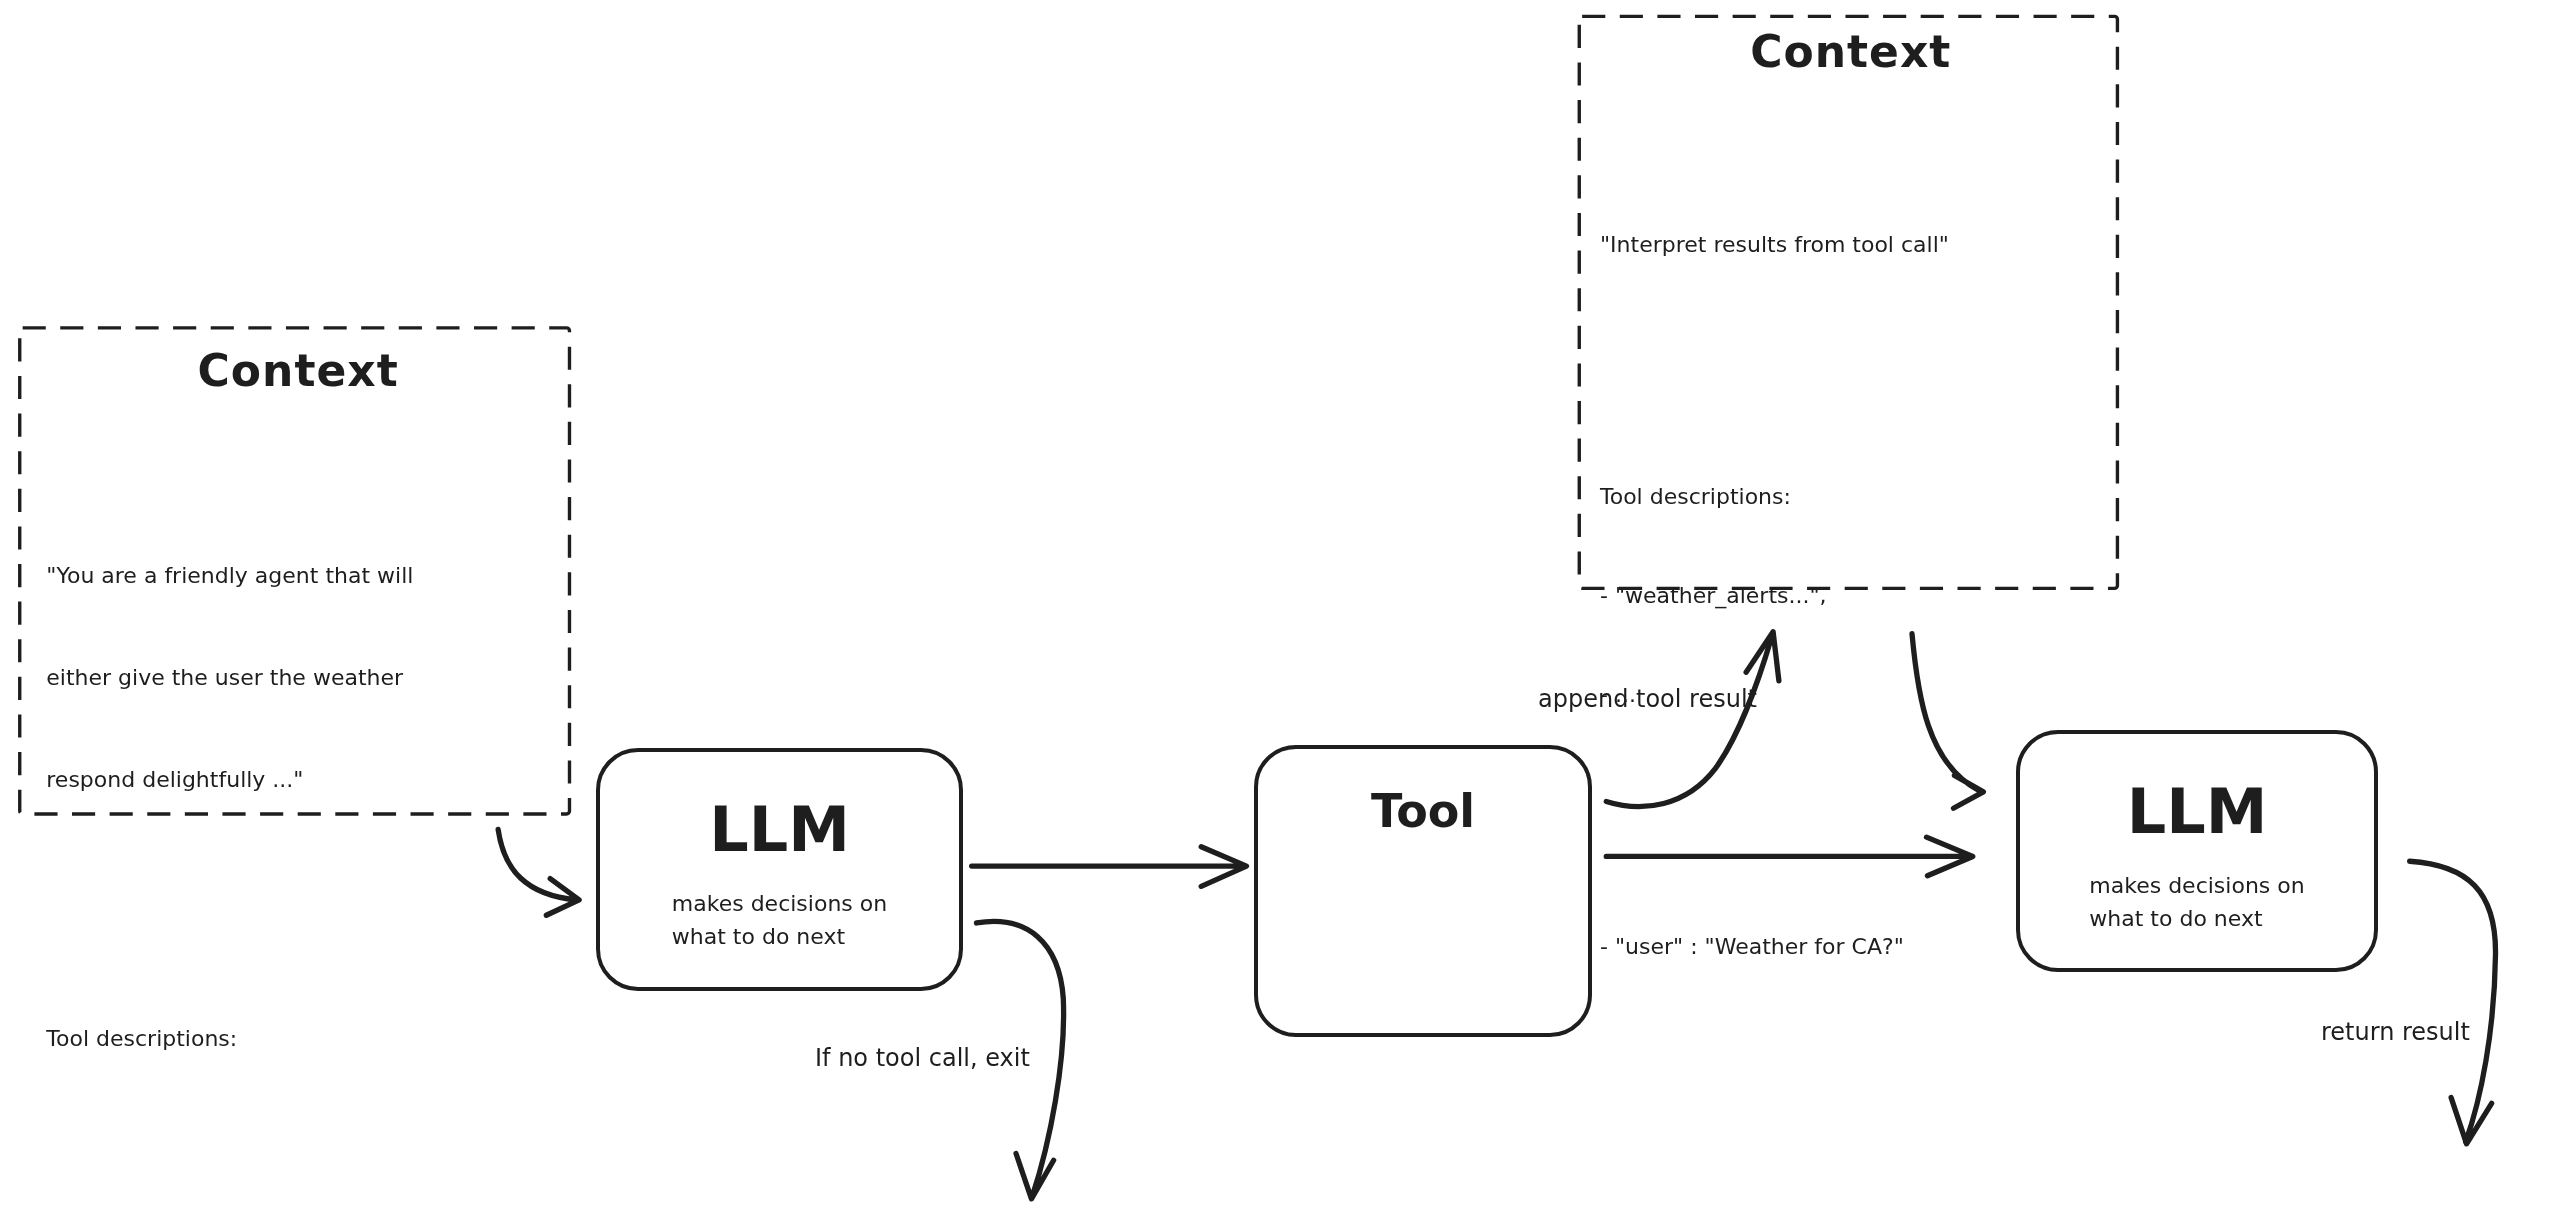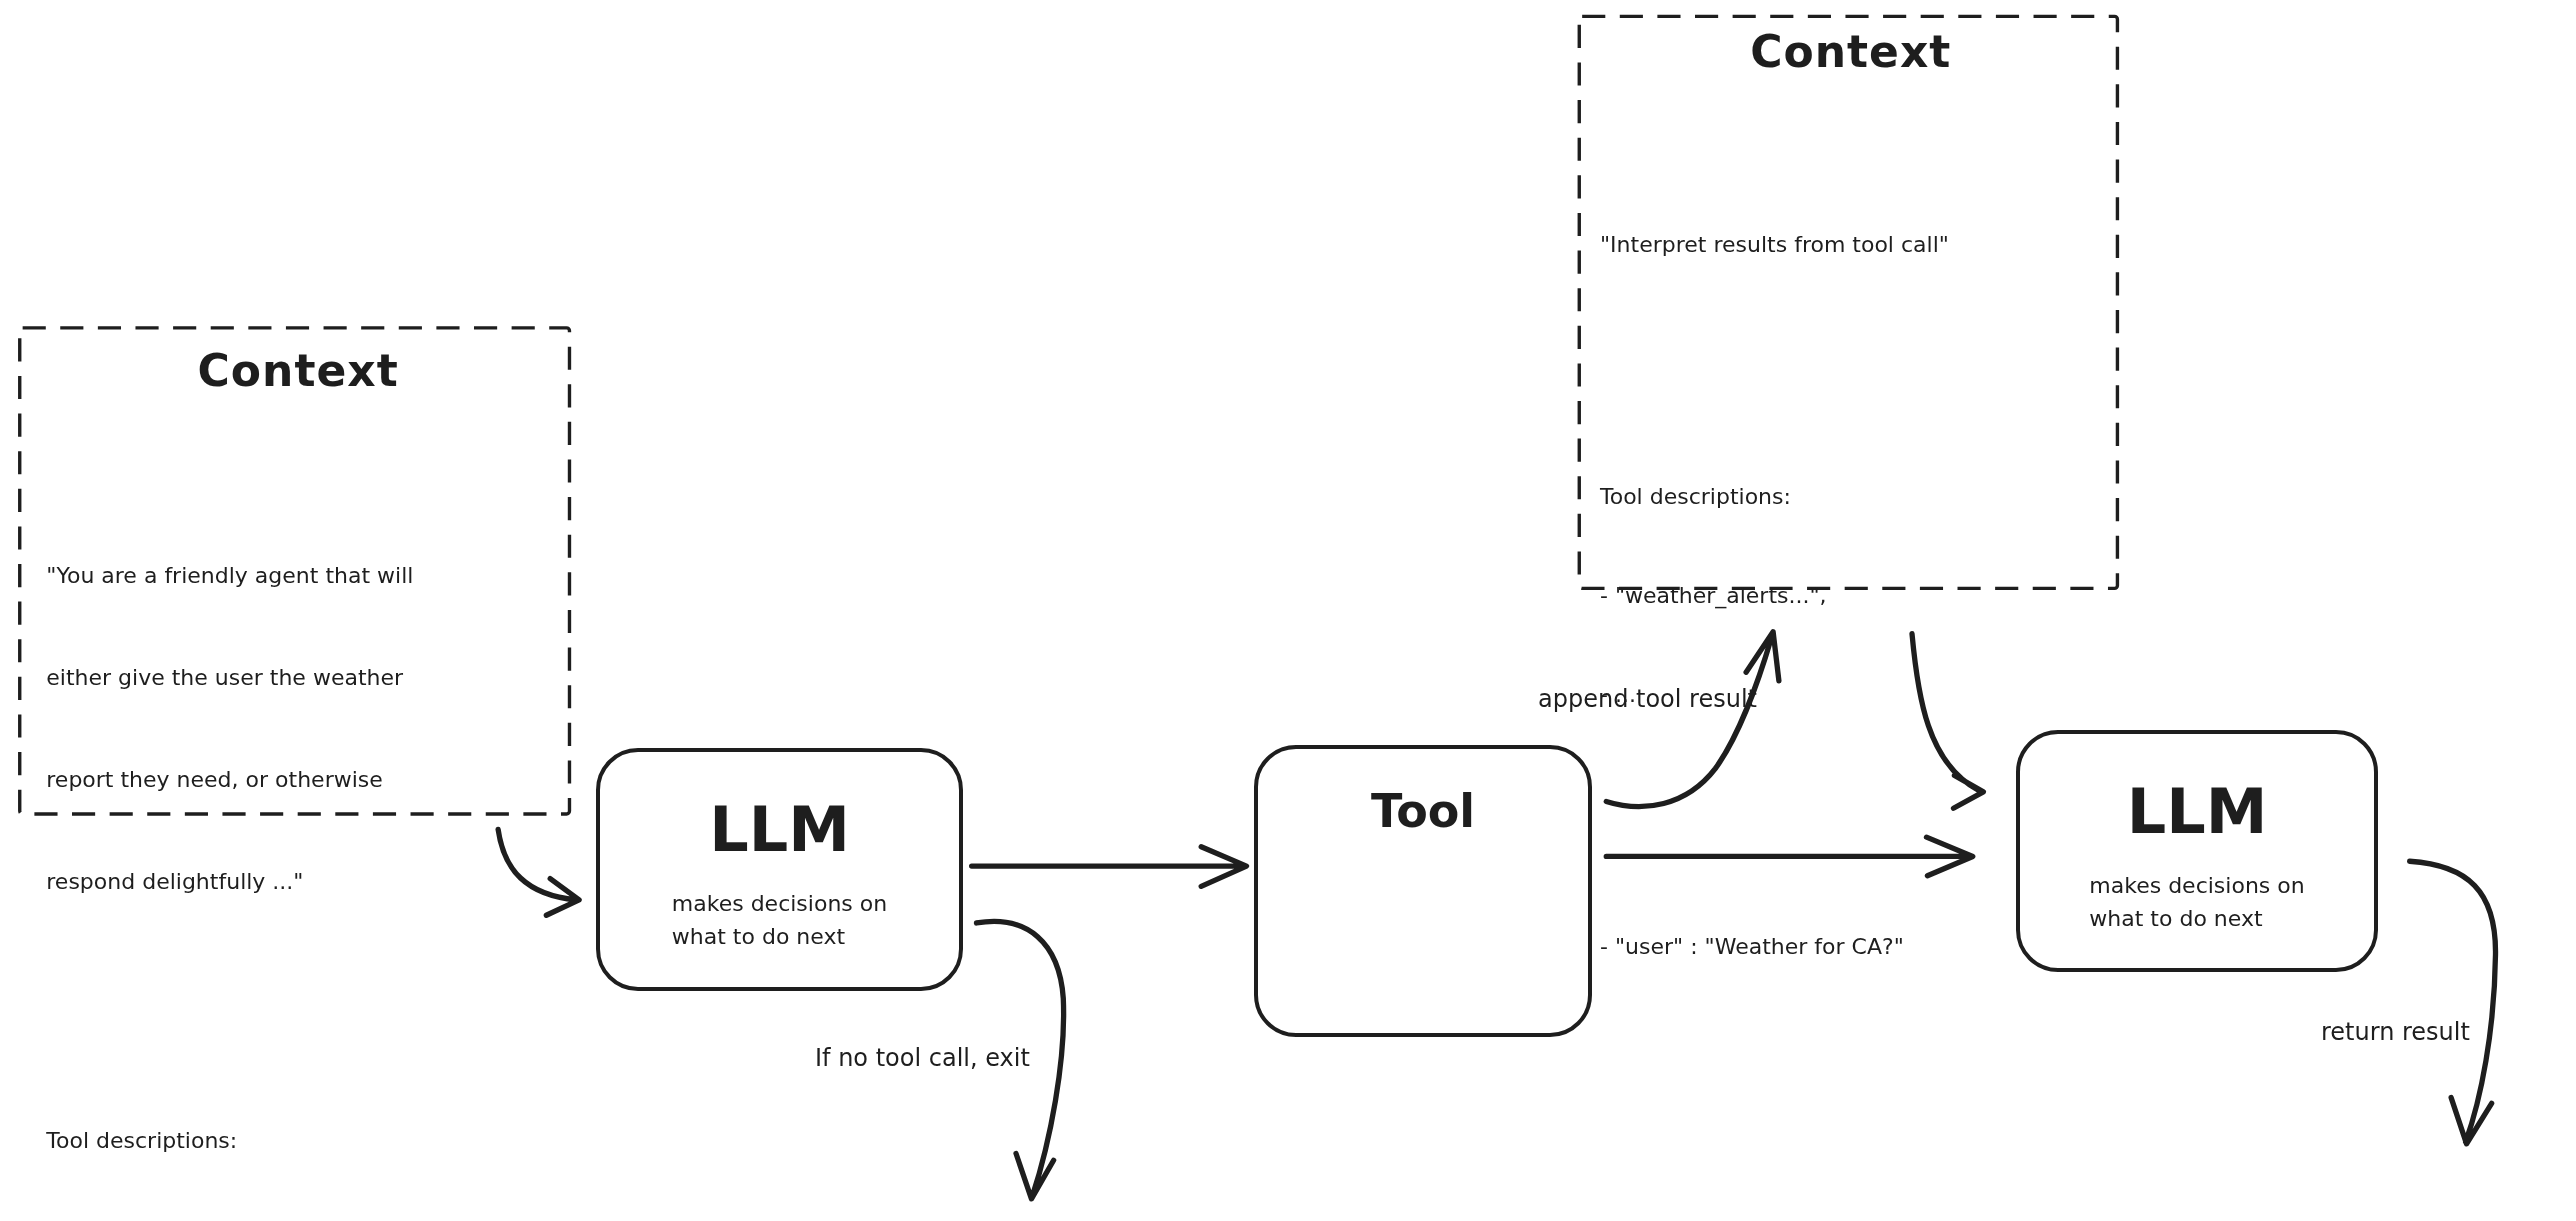--- a/index.html
+++ b/index.html
@@ -60,21 +60,20 @@
     <path class="arrow" d="M 1665 888 L 2042 888 M 1997 868 L 2045 888 L 1998 908"></path>
     <path class="arrow" d="M 2498 893 C 2558 897, 2588 924, 2587 990 C 2586 1068, 2572 1140, 2556 1184 M 2541 1138 L 2557 1186 L 2583 1144"></path>
   </svg>
 
   <section class="ctx ctx-left">
     <h2 class="ctx-title">Context</h2>
     <div class="ctx-body">
       <div class="para">
         <div>"You are a friendly agent that will</div>
         <div>either give the user the weather</div>
-        <div>report they need, or otherwise</div>
         <div>respond delightfully ..."</div>
       </div>
       <div class="para">
         <div>Tool descriptions:</div>
         
         
       </div>
       
     </div>
   </section>

